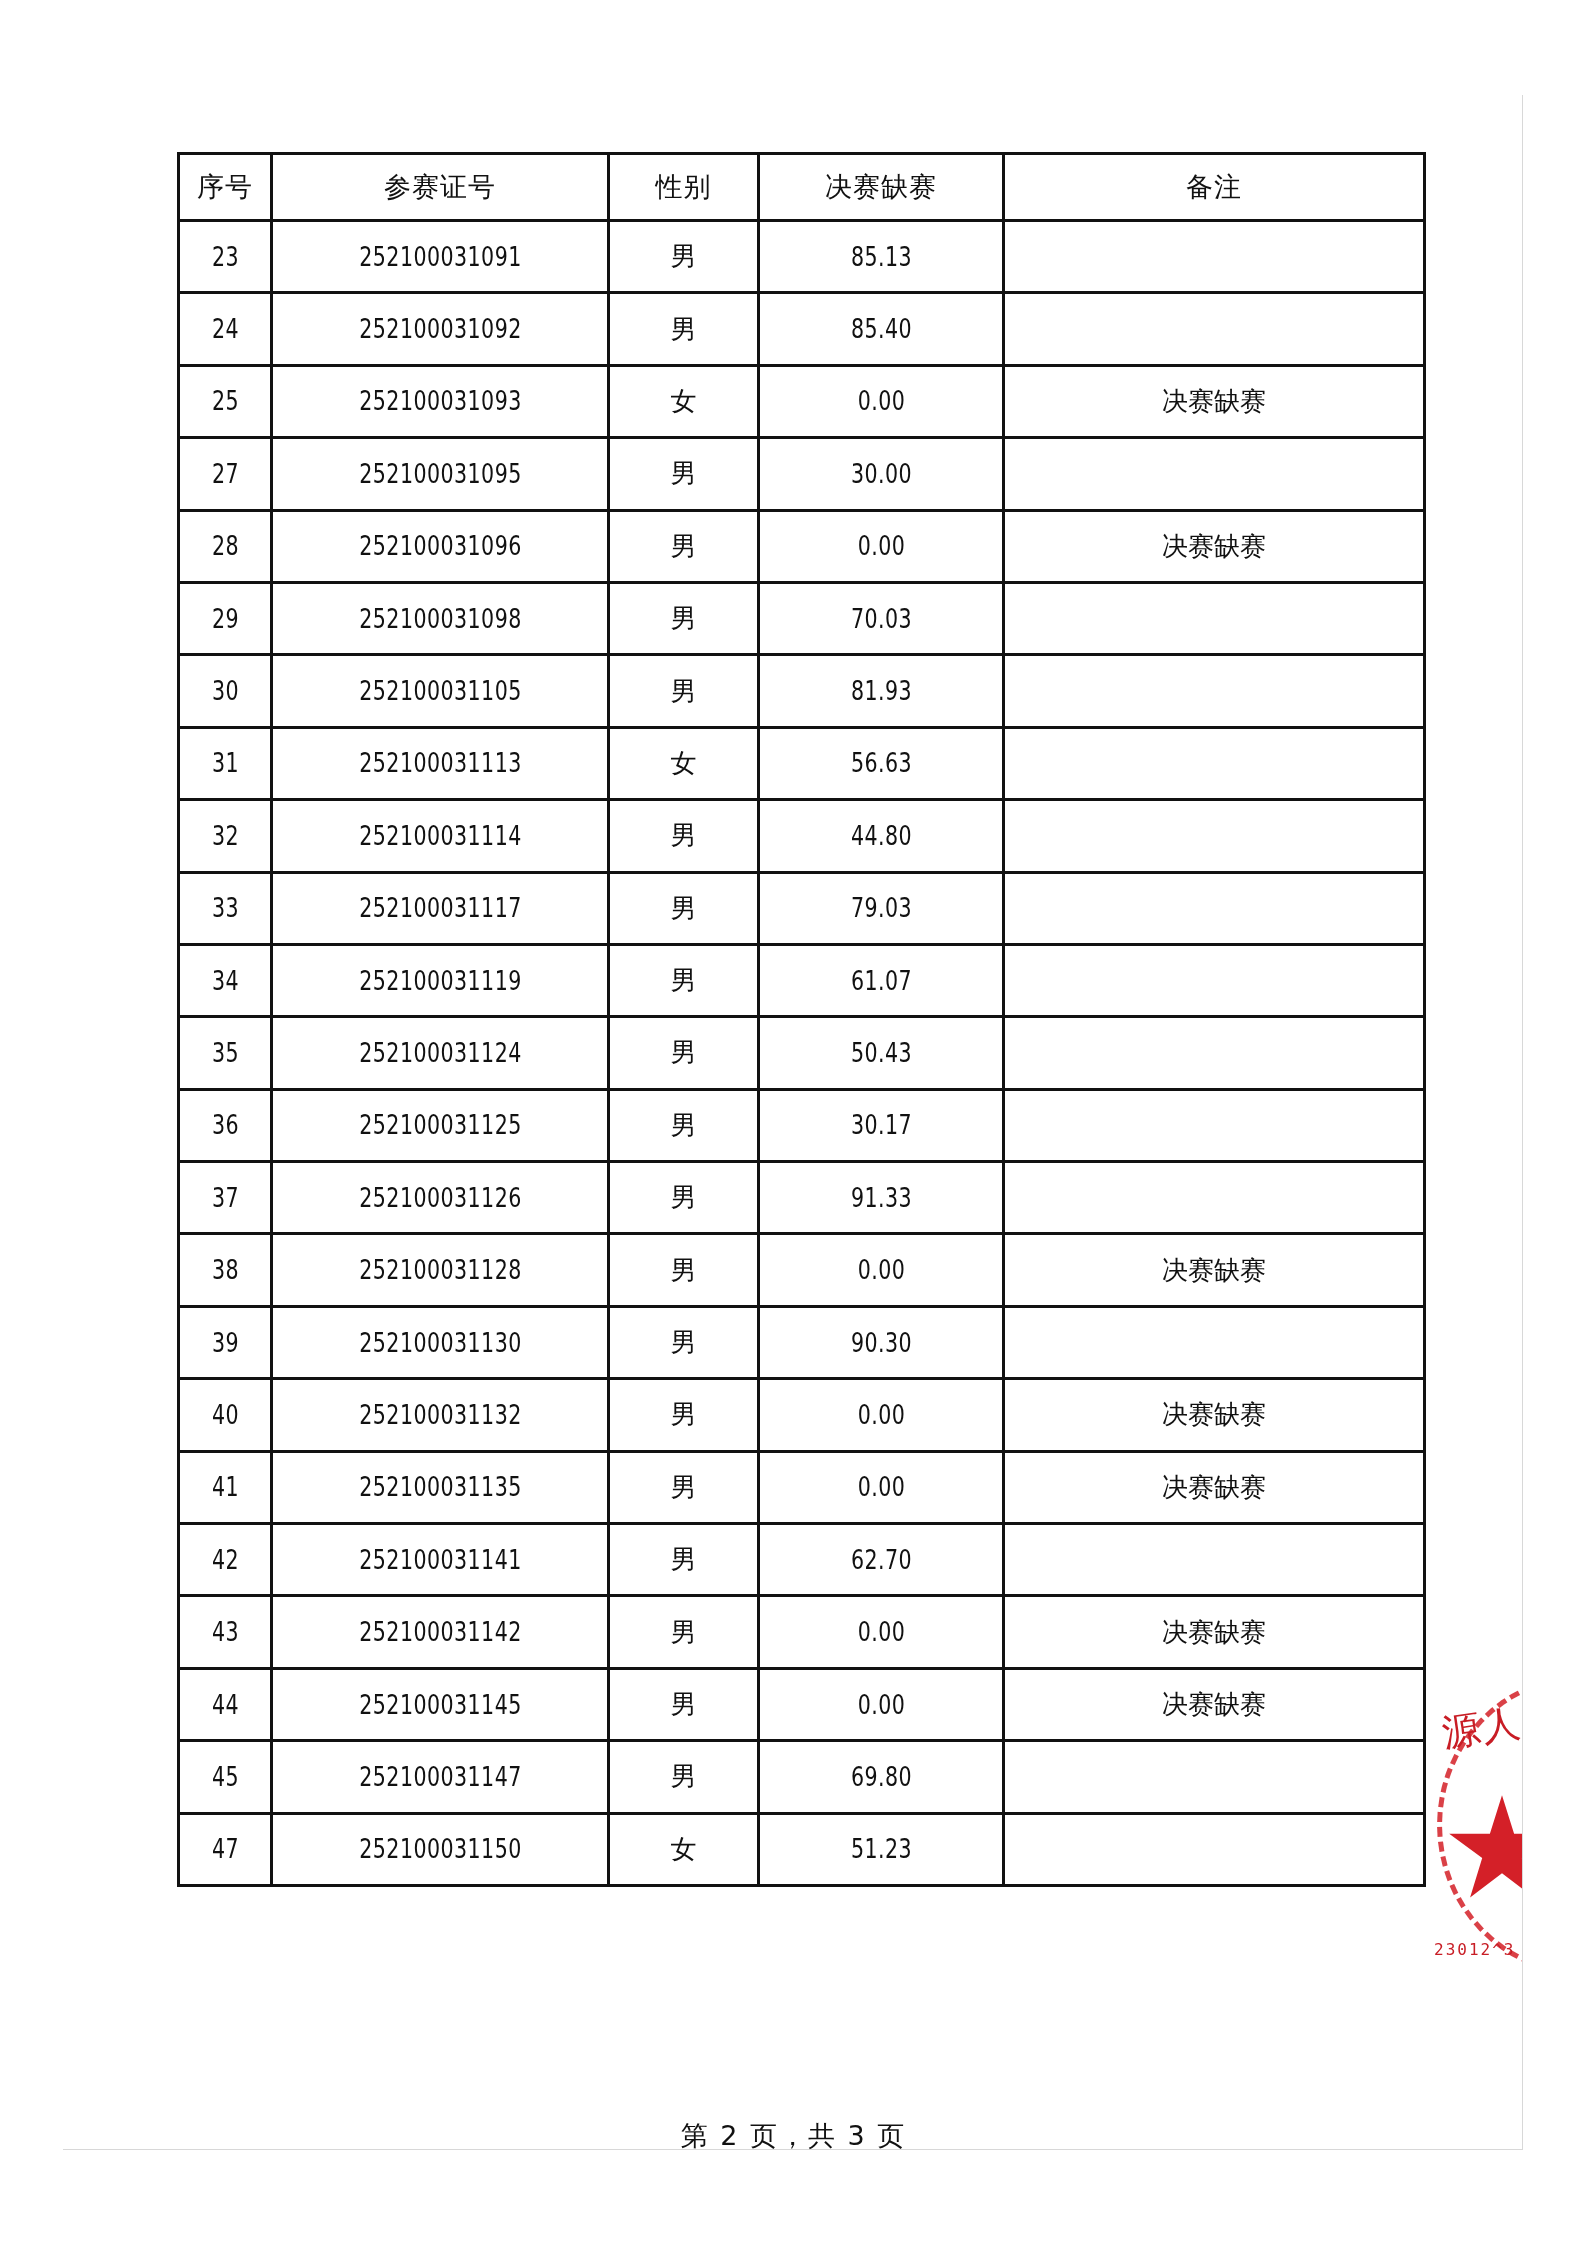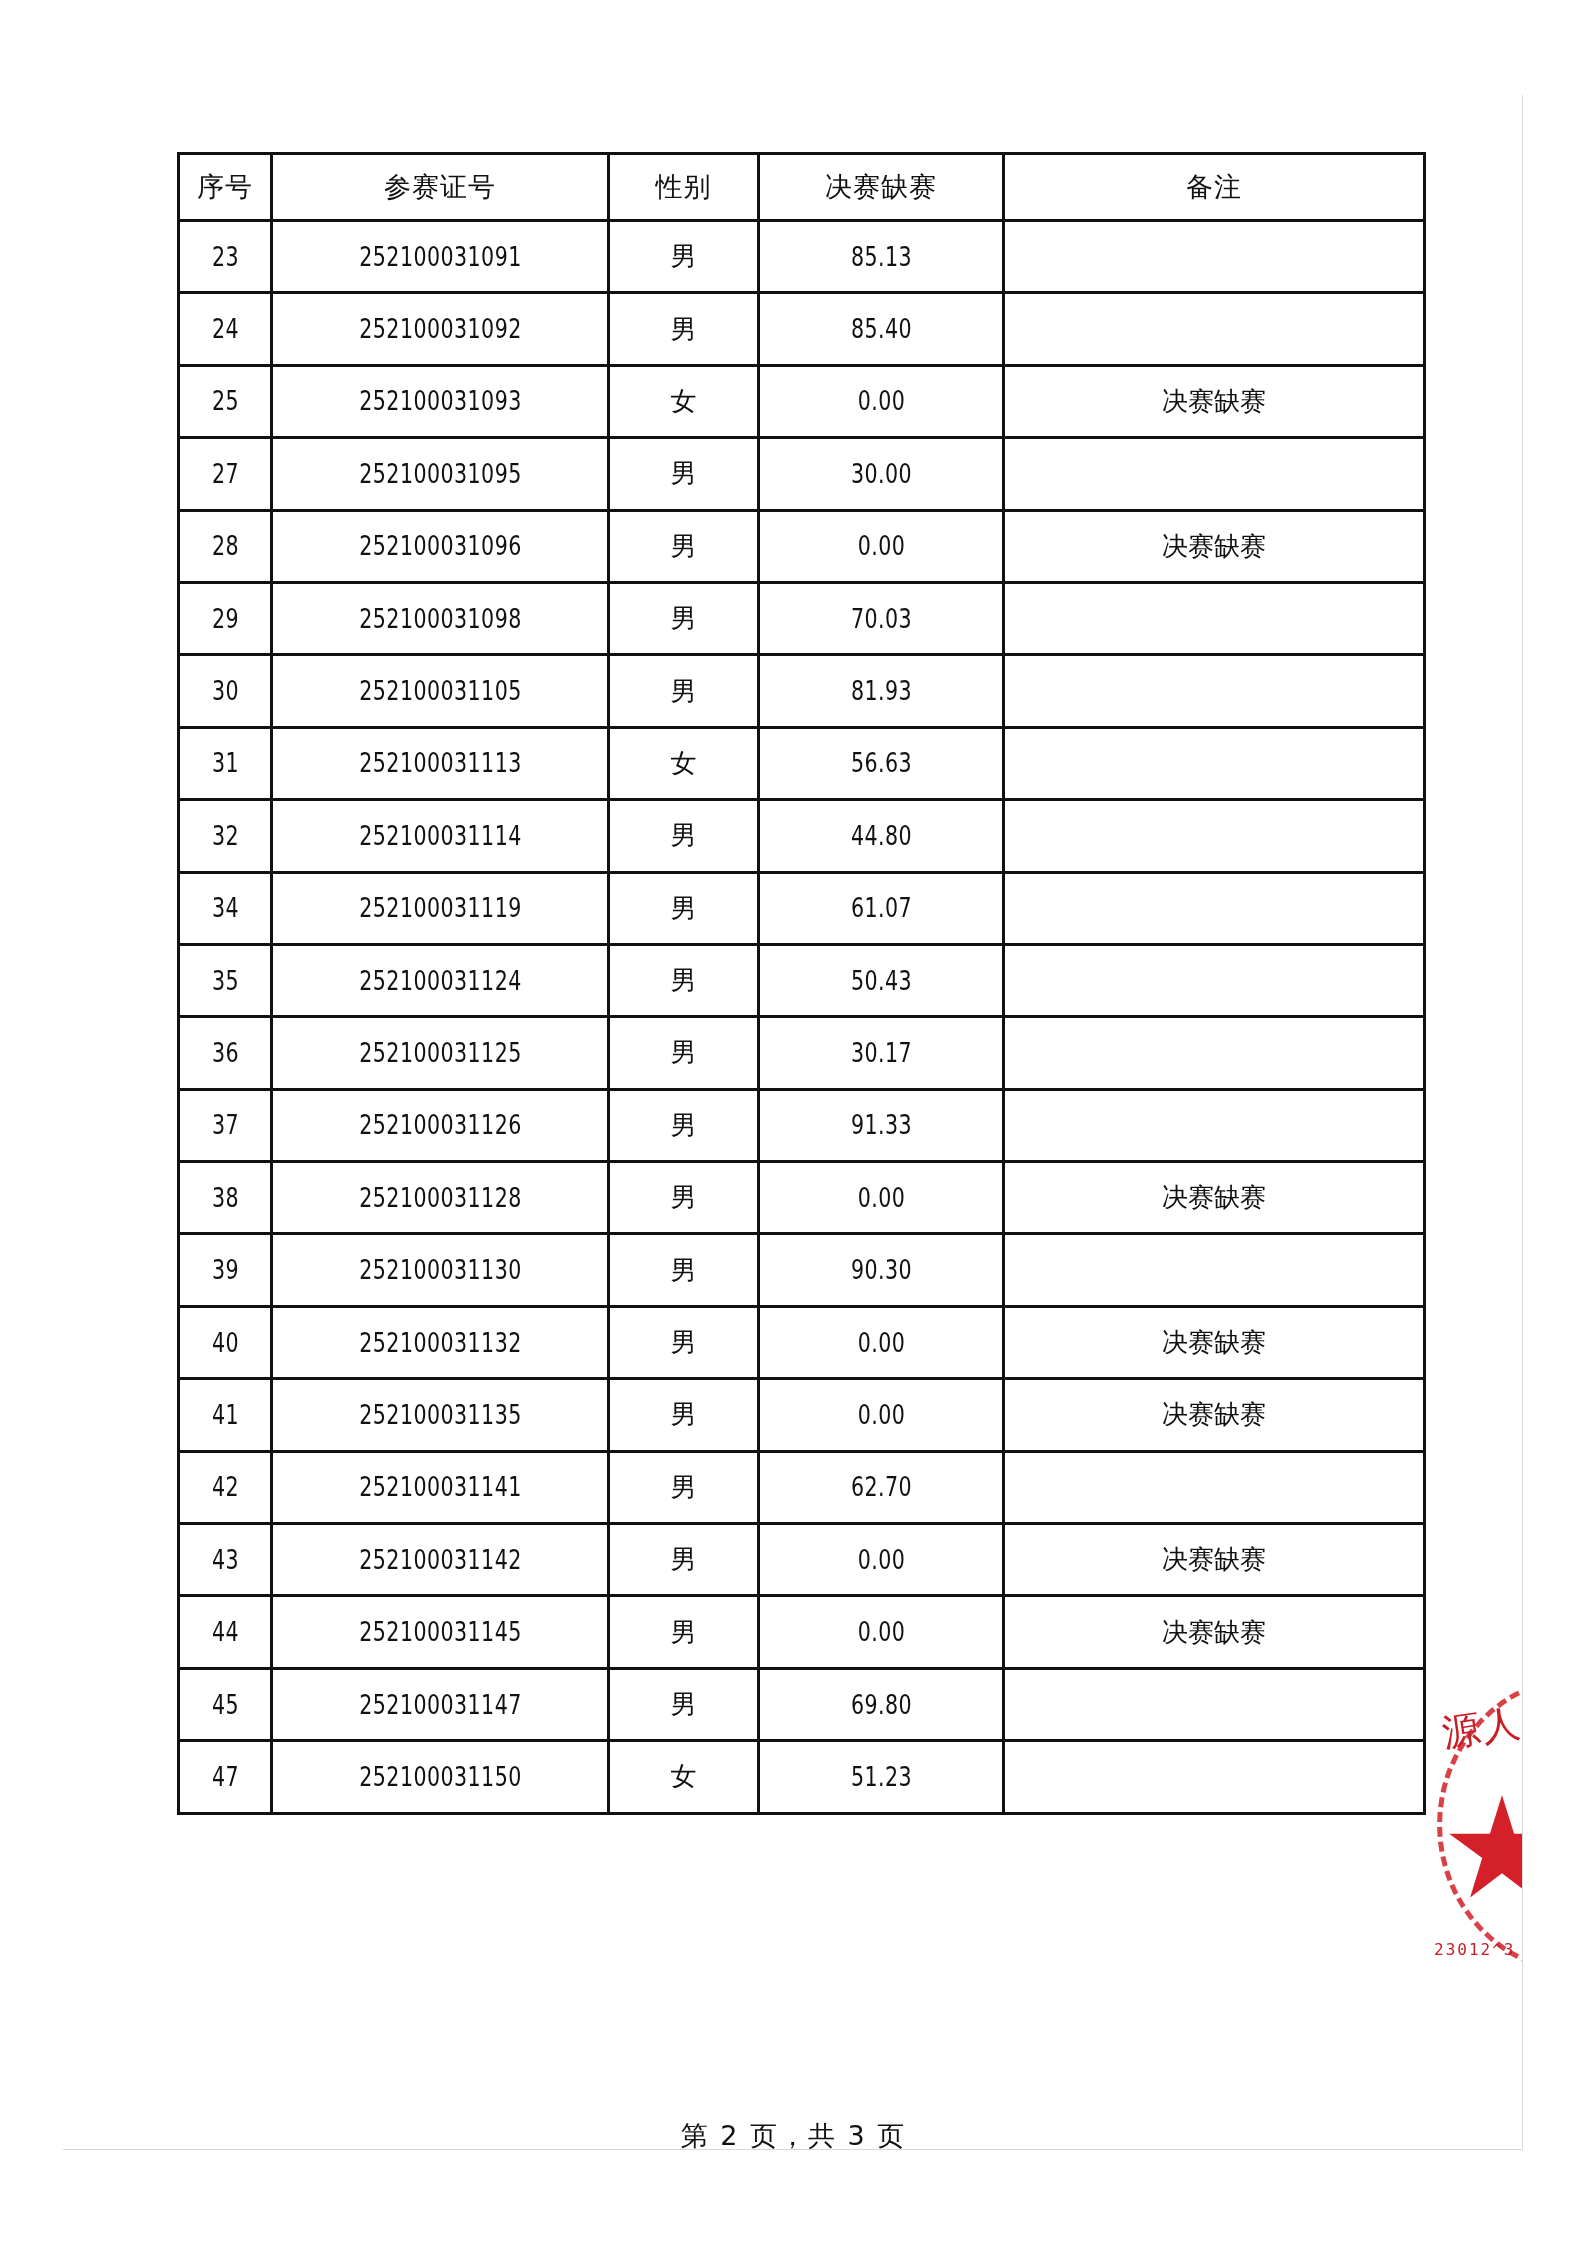--- a/index.html
+++ b/index.html
@@ -210,20 +210,27 @@
         <td class="note"></td>
       </tr>
       <tr>
         <td class="num">32</td>
         <td class="cert">252100031114</td>
         <td class="gender">男</td>
         <td class="score">44.80</td>
         <td class="note"></td>
       </tr>
       <tr>
+        <td class="num">33</td>
+        <td class="cert">252100031117</td>
+        <td class="gender">男</td>
+        <td class="score">79.03</td>
+        <td class="note"></td>
+      </tr>
+      <tr>
         <td class="num">34</td>
         <td class="cert">252100031119</td>
         <td class="gender">男</td>
         <td class="score">61.07</td>
         <td class="note"></td>
       </tr>
       <tr>
         <td class="num">35</td>
         <td class="cert">252100031124</td>
         <td class="gender">男</td>

